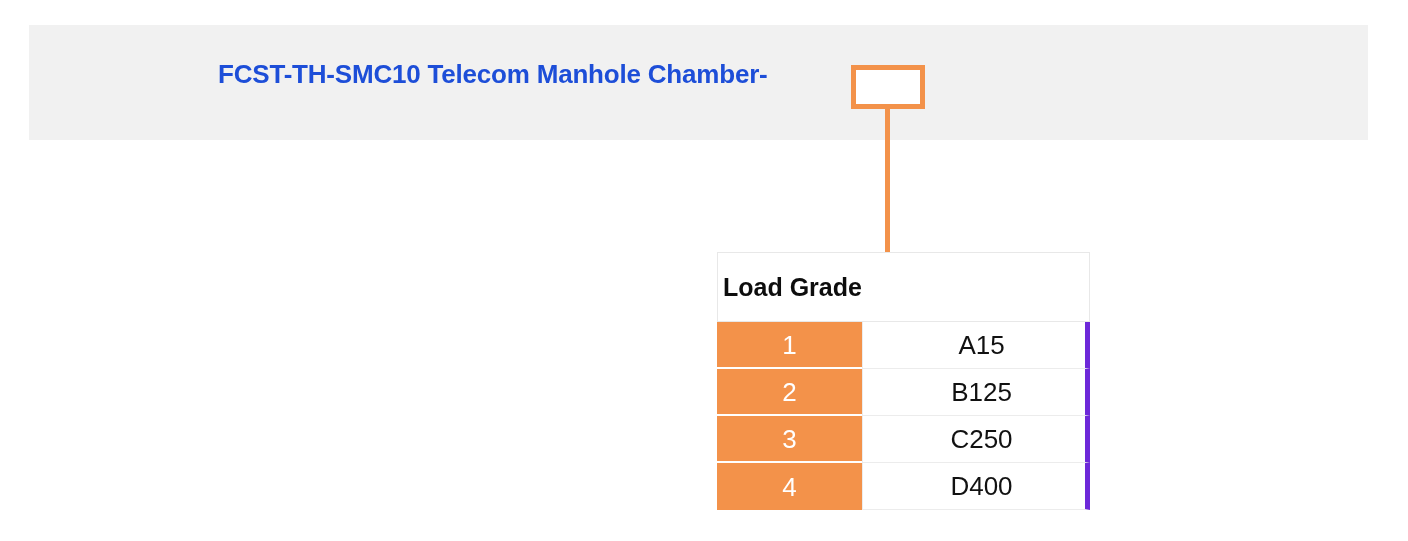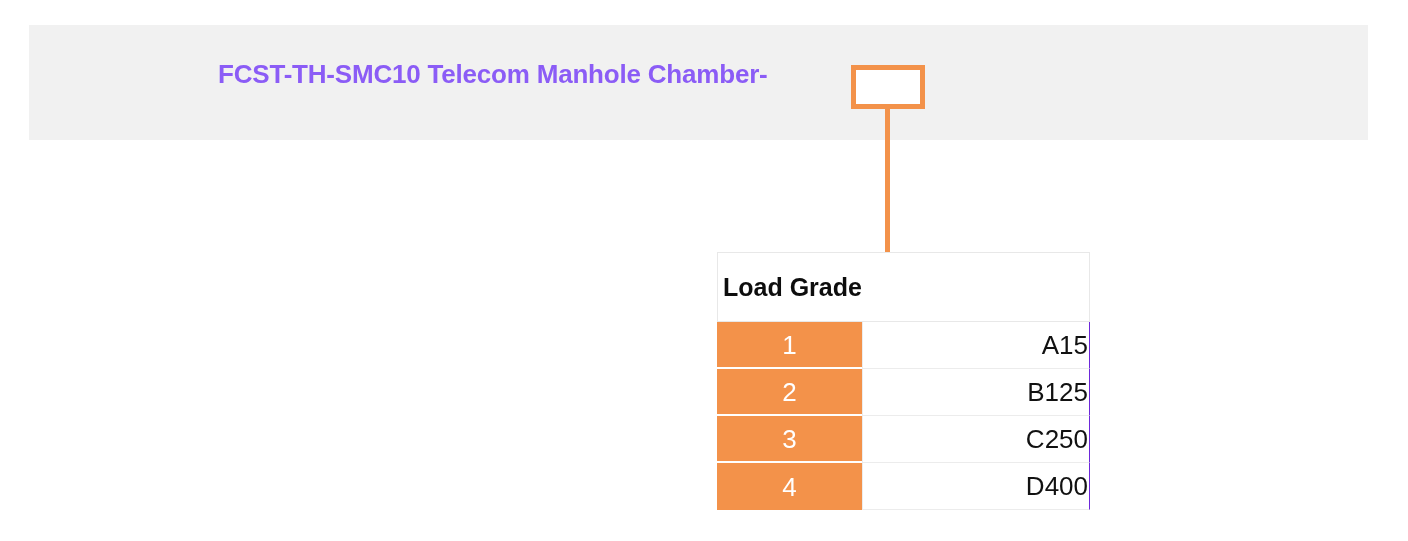--- a/index.html
+++ b/index.html
@@ -30,21 +30,21 @@
     height: 115px;
     background: #f1f1f1;
   }
 
   .title-text {
     position: absolute;
     left: 189px;           
     top: 36px;
     font-size: 26px;
     font-weight: bold;
-    color: #8b5cf6;
+    color: #1d4ed8;
     letter-spacing: -0.2px;
     white-space: nowrap;
     line-height: 1;
   }
 
   
   .callout-box {
     position: absolute;
     left: 851px;
     top: 65px;
@@ -108,25 +108,25 @@
     vertical-align: middle;
   }
 
   .grade-table tr:last-child td.num-cell {
     border-bottom: none;
   }
 
   .grade-table td.val-cell {
     background: #ffffff;
     color: #111111;
-    text-align: right;
+    text-align: center;
     vertical-align: middle;
     padding-left: 16px;
     border-left: 1px solid #ececec;
-    border-right: 1px solid #6d28d9;
+    border-right: 5px solid #6d28d9;
     border-bottom: 1px solid #ececec;
   }
 
   .grade-table tr:last-child td.val-cell {
     border-bottom: 1px solid #ececec;
   }
 </style>
 </head>
 <body>
 

